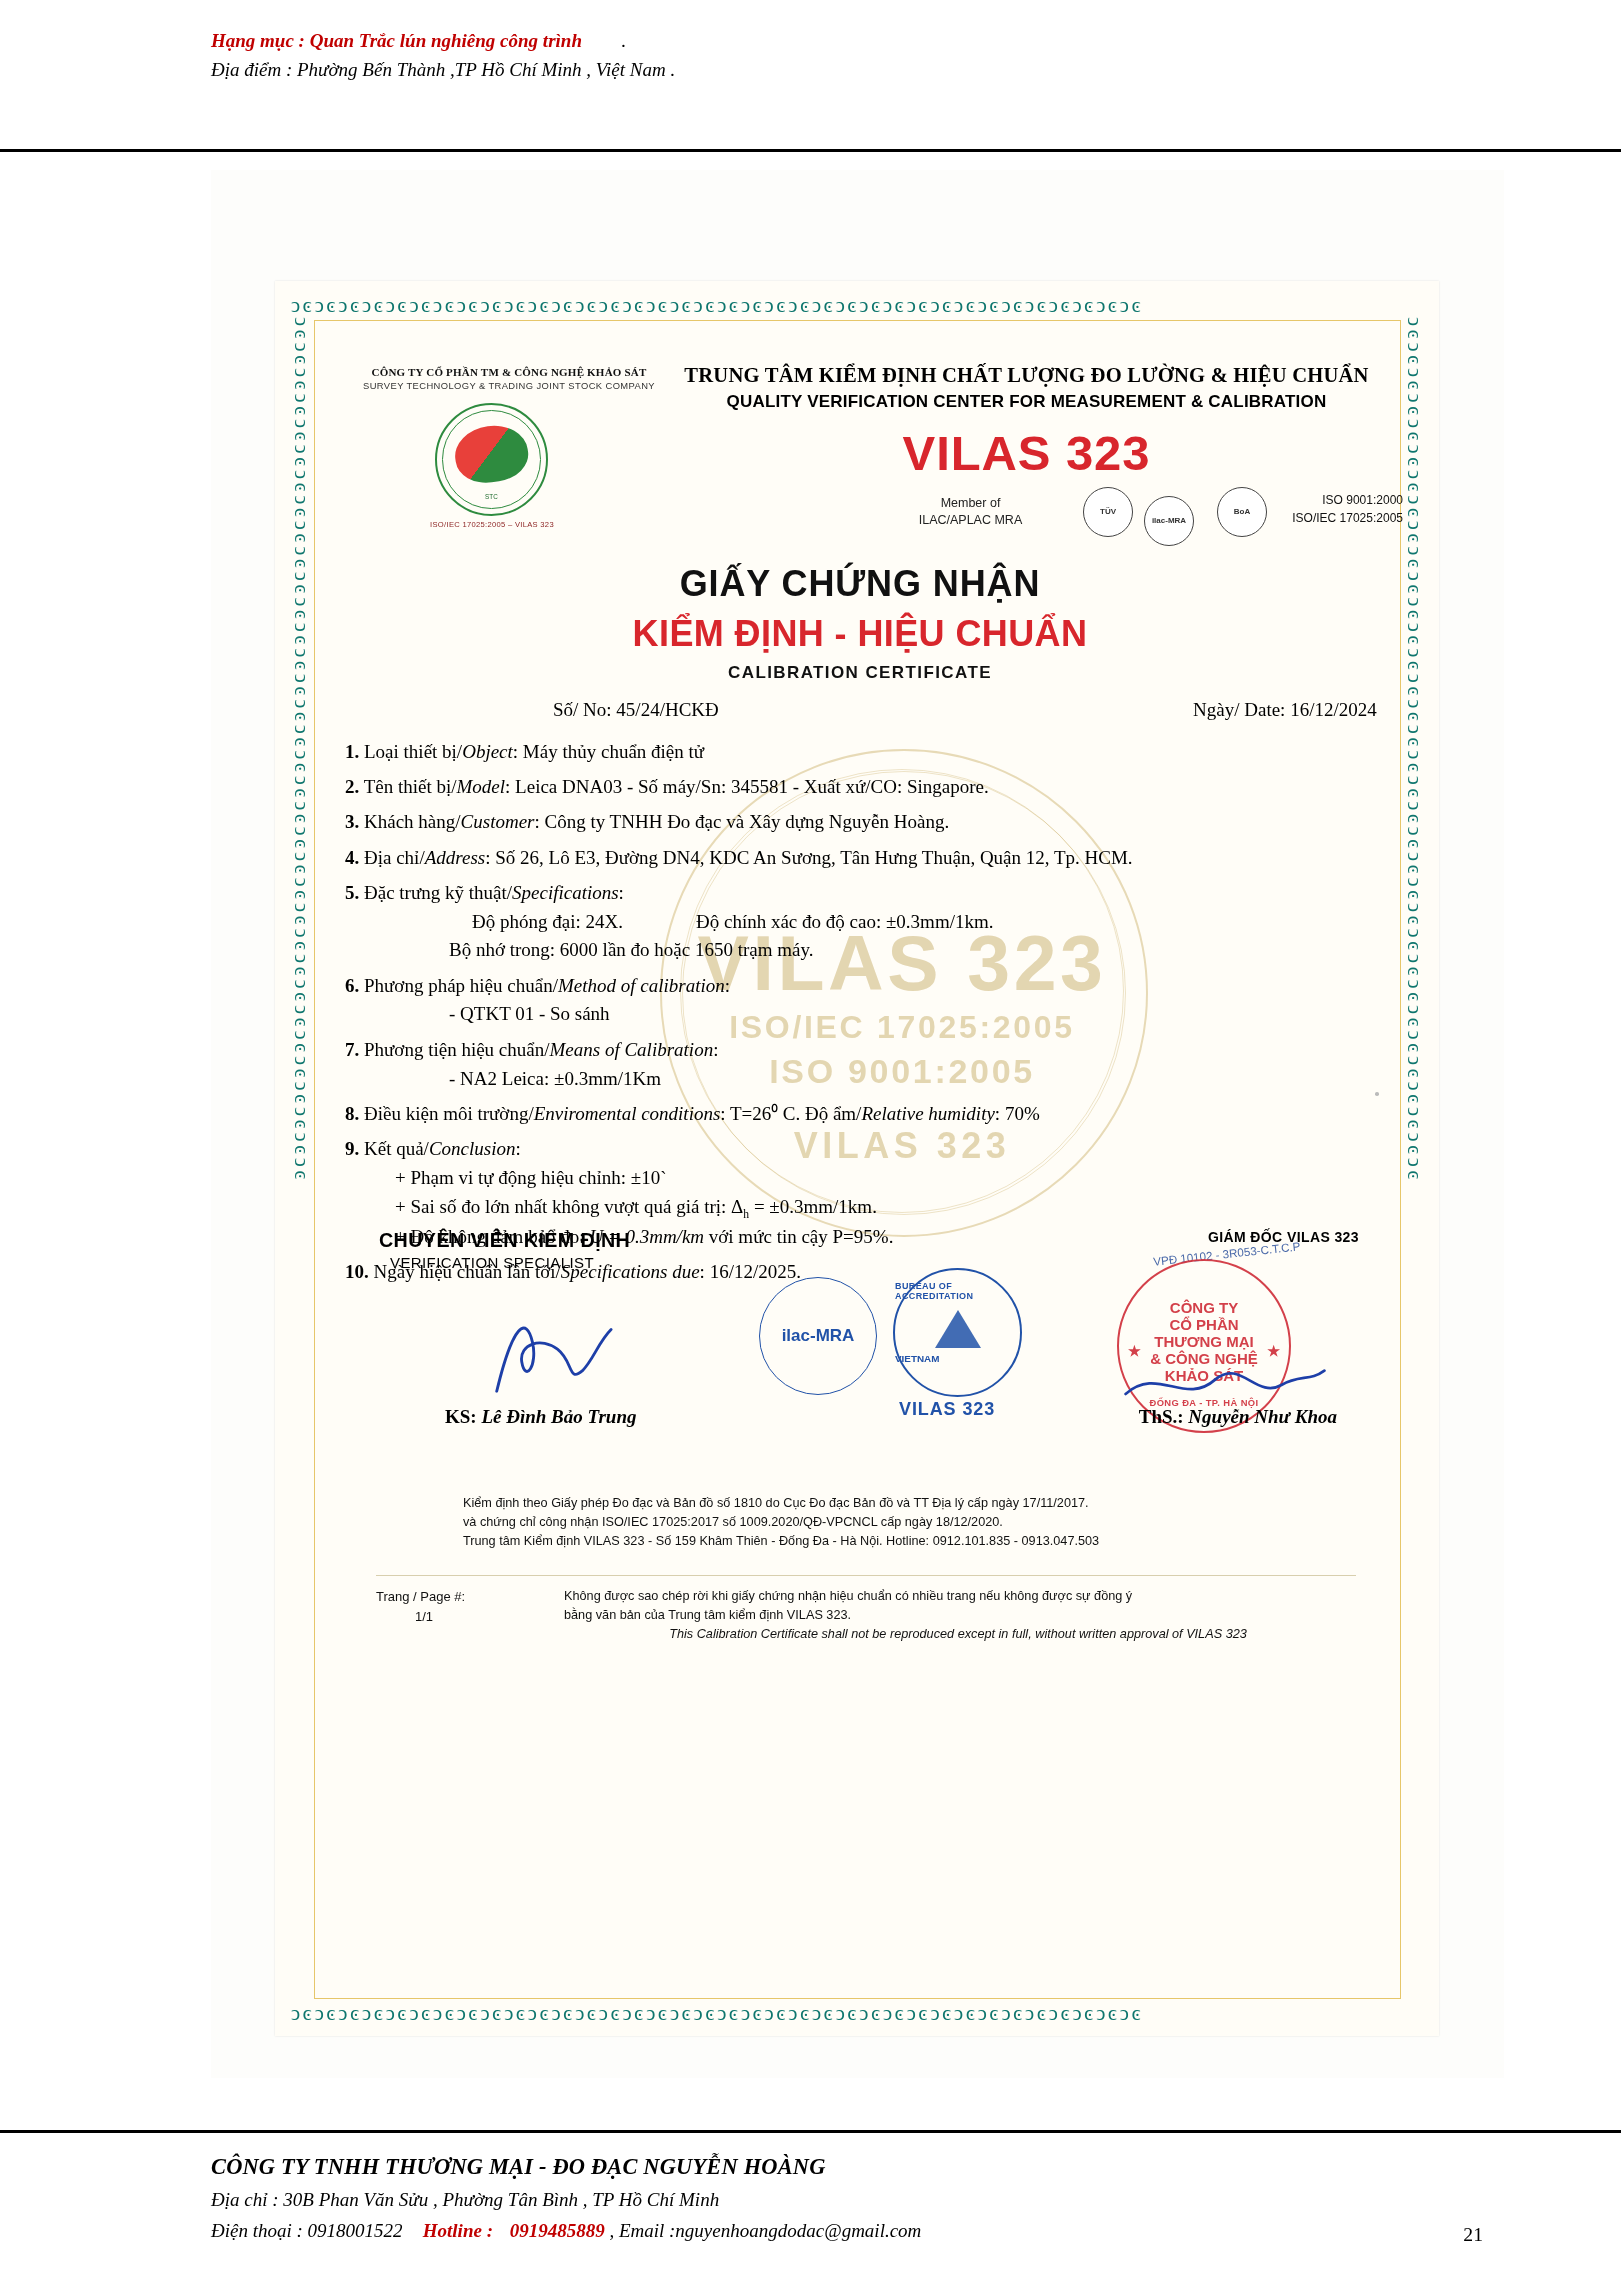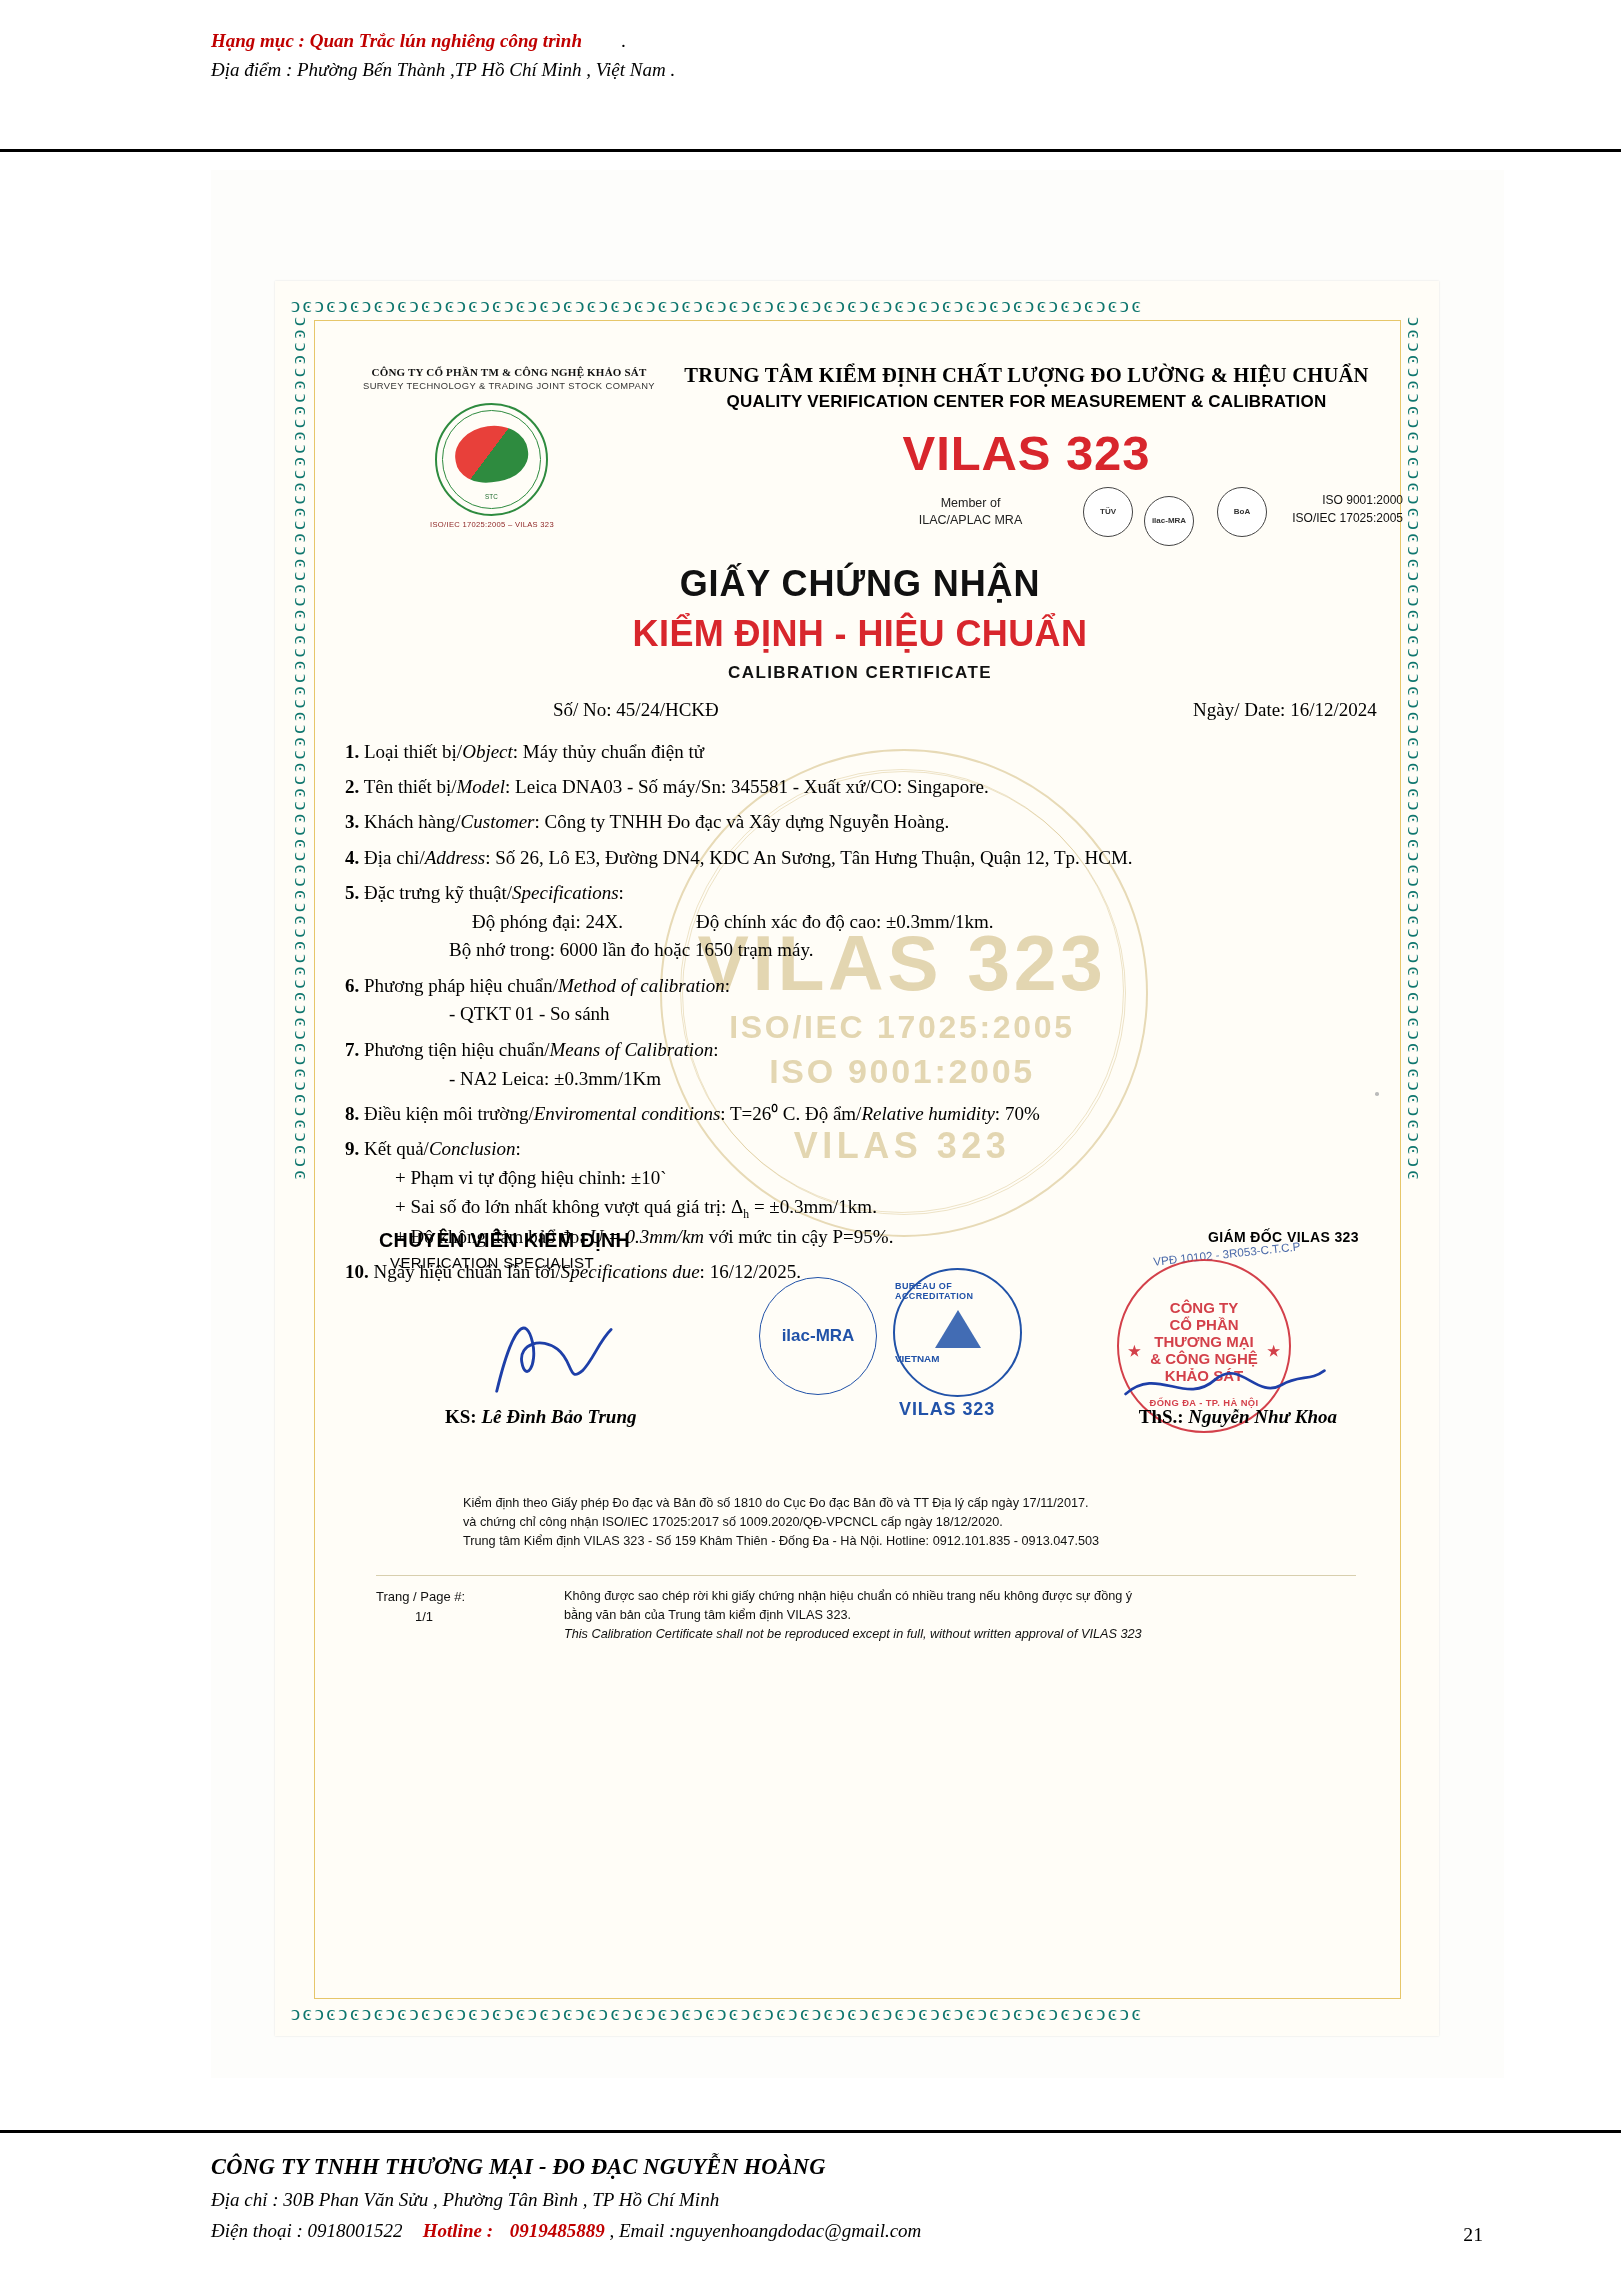--- a/index.html
+++ b/index.html
@@ -477,21 +477,21 @@
   }
   .foot-note-2 {
     position: absolute;
     left: 235px; top: 1259px;
     width: 788px;
     font-family: "Liberation Sans", sans-serif;
     font-size: 12.7px;
     line-height: 1.5;
     color: #111;
   }
-  .foot-note-2 .en { font-style: italic; }
+  .foot-note-2 .en { font-style: italic; text-align: center; }
 
   
   .footer-rule {
     position: absolute;
     left: 0; top: 2130px;
     width: 1621px; height: 2.7px;
     background: #000;
   }
   .page-footer {
     position: absolute;

